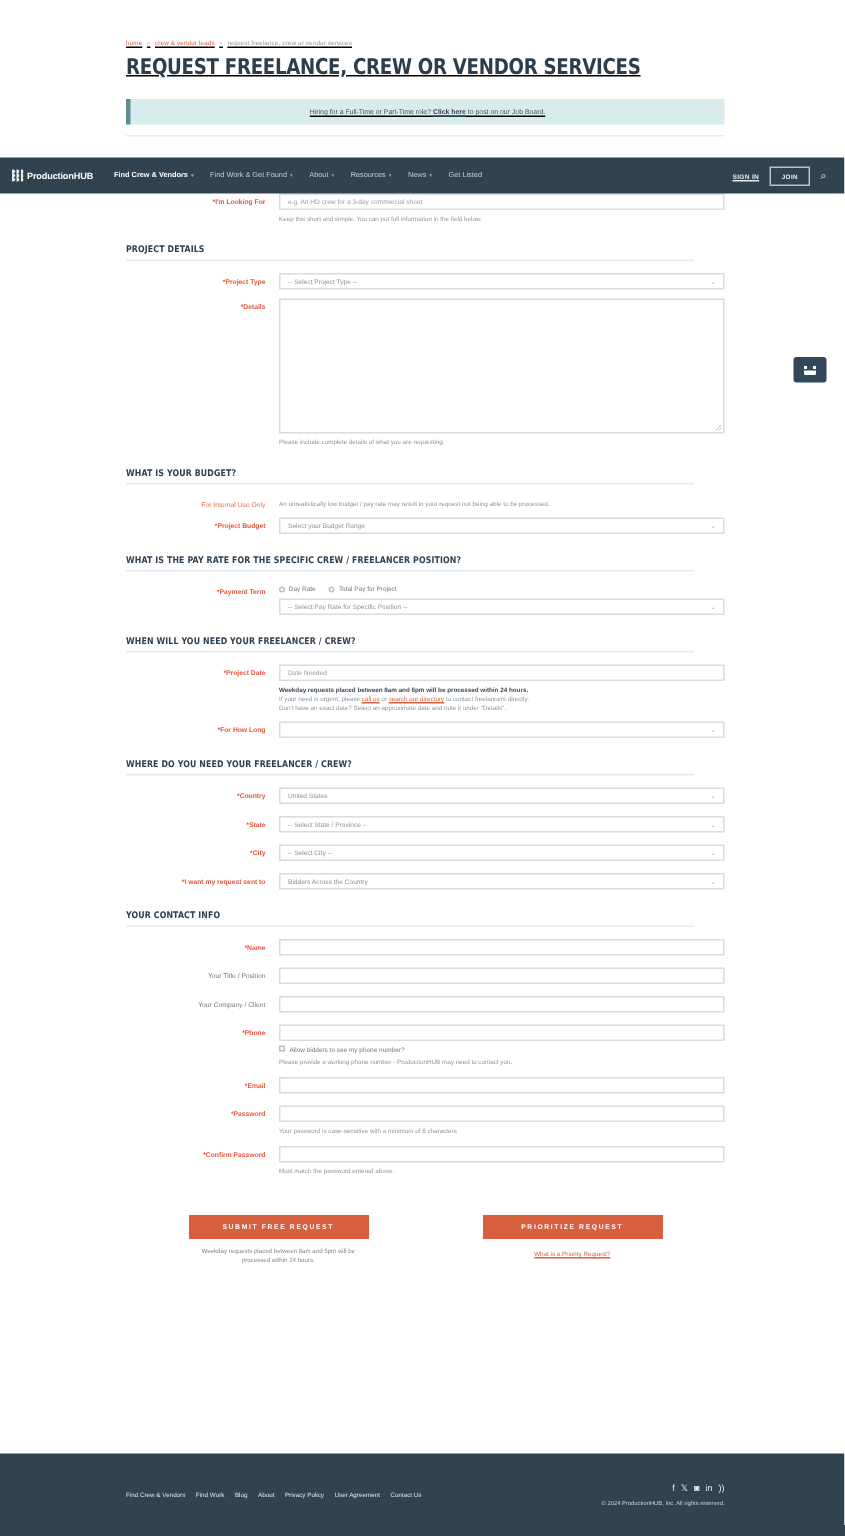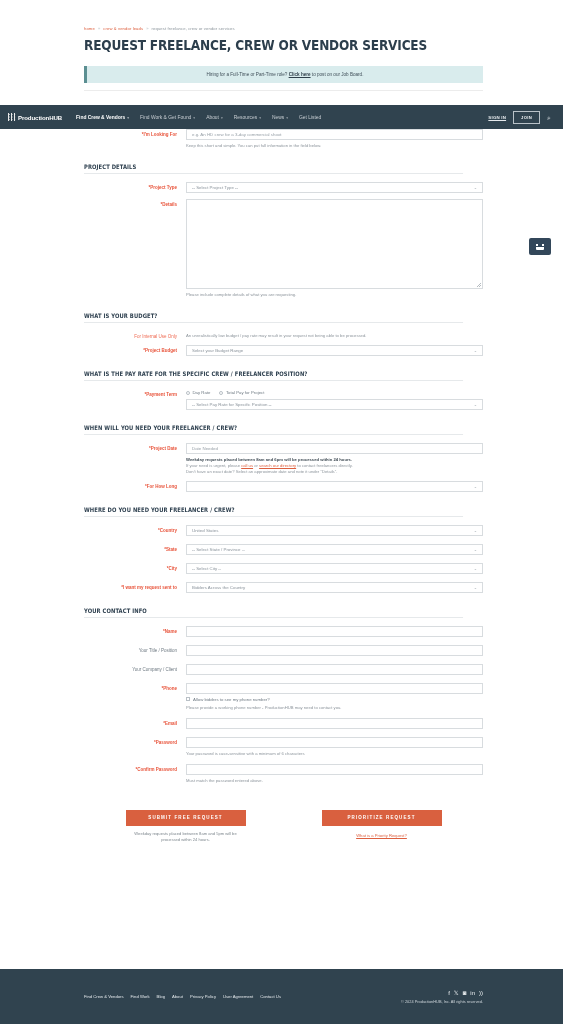--- a/index.html
+++ b/index.html
@@ -3,21 +3,21 @@
 <meta charset="utf-8">
 <style>
   * { box-sizing: border-box; margin: 0; padding: 0; }
   html, body {
     width: 563px;
     height: 1024px;
     overflow: hidden;
     background: #ffffff;
     font-family: "Liberation Sans", sans-serif;
   }
-  .page { position: relative; width: 563px; height: 1024px; background:#fff; }
+  .page { position: relative; width: 563px; height: 1024px; background:#fff;text-decoration:underline; }
 
   
   .top-block { padding: 26px 80px 0 84px; }
   .breadcrumb { font-size: 4.2px; color:#9aa4ac; letter-spacing:.1px; margin-bottom:7px; }
   .breadcrumb a { color:#dd5f3e; text-decoration:none; }
   .breadcrumb .sep { color:#b9c0c6; margin:0 3px; }
   .breadcrumb .current { color:#8d969d; }
   .page-title {
     font-family: "DejaVu Sans Condensed", "Liberation Sans", sans-serif;
     font-size: 14.5px;

